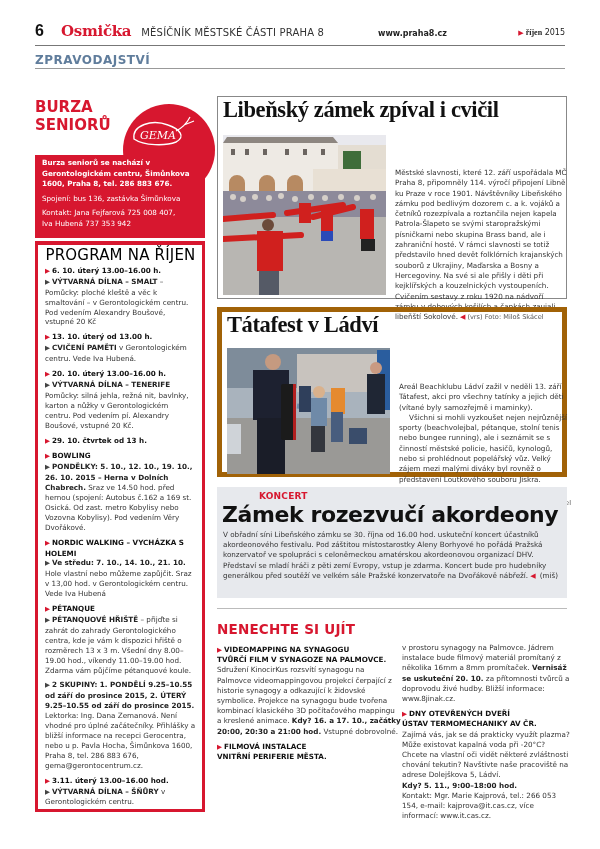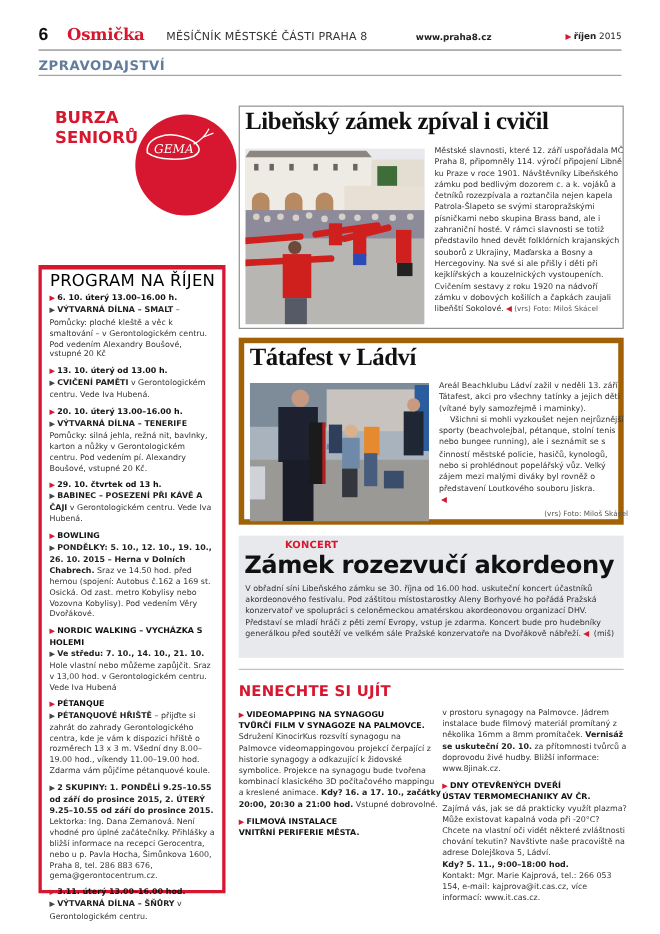--- a/index.html
+++ b/index.html
@@ -1,53 +1,53 @@
 <!DOCTYPE html>
 <html><head>
 <meta charset="utf-8">
 <style>
   * { box-sizing: border-box; margin: 0; padding: 0; }
   html, body { width: 600px; height: 849px; background: #ffffff; overflow: hidden; }
   body { font-family: "DejaVu Sans", "Liberation Sans", sans-serif; color: #222; position: relative; }
 
   .masthead { position: absolute; left: 35px; top: 22px; width: 530px; height: 24px; border-bottom: 1px solid #777; display: flex; align-items: baseline; }
   .masthead .pnum { font-family: "Liberation Sans", sans-serif; font-weight: bold; font-size: 16px; color: #111; width: 26px; }
-  .masthead .brand { font-family: "DejaVu Serif", serif; font-weight: bold; font-size: 15px; color: #d7172f; margin-right: 20px; letter-spacing: -0.3px; }
+  .masthead .brand { font-family: "DejaVu Serif", serif; font-weight: bold; font-size: 15px; color: #d7172f; margin-right: 10px; letter-spacing: -0.3px; }
   .masthead .subtitle { font-family: "DejaVu Sans", sans-serif; font-size: 10px; color: #333; letter-spacing: 0.2px; }
   .masthead .url { font-size: 8px; font-weight: bold; color: #222; position: absolute; left: 343px; top: 7px; }
   .masthead .date { position: absolute; right: 0; top: 6px; font-size: 8px; color: #222; }
   .masthead .date .tri { color: #d7172f; font-size: 7px; margin-right: 2px; }
-  .masthead .date b { font-weight: bold; }
+  .masthead .date b { font-weight: bold; font-family: Liberation Serif, serif; }
 
   .section-bar { position: absolute; left: 35px; top: 49px; width: 530px; height: 20px; border-bottom: 1px solid #999; }
   .section-bar span { font-family: "DejaVu Sans", sans-serif; font-weight: bold; font-size: 12px; color: #607d9c; letter-spacing: 0.5px; }
 
   
   .burza { position: absolute; left: 35px; top: 98px; width: 170px; }
   .burza-head { position: relative; height: 57px; background: #fff; }
-  .burza-title { position: absolute; left: 0; top: 0; font-family: "DejaVu Sans", sans-serif; font-weight: bold; font-size: 15px; line-height: 18px; color: #d7172f; margin-left: 15px; }
+  .burza-title { position: absolute; left: 0; top: 0; font-family: "DejaVu Sans", sans-serif; font-weight: bold; font-size: 15px; line-height: 18px; color: #d7172f; }
   .gema-arc { position: absolute; left: 88px; top: 6px; width: 92px; height: 92px; border-radius: 50%; background: #d7172f; }
   .gema-logo { position: absolute; left: 93px; top: 17px; width: 70px; height: 34px; }
   .burza-info { position: relative; background: #d7172f; color: #fff; padding: 3px 6px 8px 7px; margin-top: 0; font-size: 7.2px; line-height: 10.6px; }
   .burza-info p { margin-bottom: 4px; }
   .burza-info .b { font-weight: bold; }
 
   .program { position: absolute; left: 35px; top: 241px; width: 170px; height: 571px; border: 3px solid #d7172f; border-top-width: 4px; padding: 6px 6px 0 7px; font-size: 7.2px; line-height: 9.9px; color: #333; }
   .program h3 { font-family: "DejaVu Sans", sans-serif; font-weight: normal; font-size: 15px; color: #000000; margin: 0 0 5px 0; letter-spacing: 0.2px; text-align: center; }
   .pitem { margin-bottom: 5px; }
   .pitem .when { font-weight: bold; color: #111; }
   .pitem .what { font-weight: bold; color: #222; }
   .tri { color: #d7172f; font-size: 6.5px; margin-right: 2px; }
   .triblk { color: #444; font-size: 6.5px; margin-right: 2px; }
 
   
   .art1 { position: absolute; left: 217px; top: 96px; width: 350px; height: 203px; border: 1px solid #888; }
   .art1 h1, .art2 h1 { position: absolute; left: 5px; top: 0px; font-family: Liberation Serif, serif; font-weight: bold; font-size: 22.5px; color: #111; letter-spacing: -0.4px; white-space: nowrap; }
   .photo1 { position: absolute; left: 5px; top: 38px; width: 163px; height: 160px; overflow: hidden; }
-  .art-text { position: absolute; font-size: 7.2px; line-height: 10.3px; color: #333; }
+  .art-text { position: absolute; font-size: 7.2px; line-height: 10.3px; color: #333; margin-top: 36px; }
   .art1 .art-text { left: 177px; top: 35px; width: 172px; }
   .credit { font-size: 6.6px; color: #555; }
   .end-tri { color: #d7172f; font-size: 7px; margin: 0 2px; }
 
   .art2 { position: absolute; left: 217px; top: 307px; width: 350px; height: 170px; border: 5px solid #a16207; }
   .photo2 { position: absolute; left: 5px; top: 36px; width: 163px; height: 126px; overflow: hidden; }
   .art2 .art-text { left: 177px; top: 34px; width: 172px; }
   .art2 .art-text .indent { text-indent: 10px; display: block; }
   .art2 .credit-line { text-align: right; margin-top: 3px; }
 
@@ -86,40 +86,44 @@
     <svg class="gema-logo" viewBox="0 0 70 34">
       <path d="M6 24 C 4 10, 24 4, 40 10 C 52 14, 58 22, 48 27 C 38 31, 16 31, 6 24 Z" fill="none" stroke="#fff" stroke-width="1.4"></path>
       <path d="M48 16 C 56 12, 60 6, 62 2 M56 10 L 66 6" fill="none" stroke="#fff" stroke-width="1.2"></path>
       <text x="12" y="24" font-family="DejaVu Serif, serif" font-style="italic" font-size="11" fill="#fff">GEMA</text>
     </svg>
     <div class="burza-title">
       <div>BURZA</div>
       <div>SENIORŮ</div>
     </div>
   </div>
+  <div class="burza-info">
+    <p class="b">Burza seniorů se nachází v Gerontologickém centru, Šimůnkova 1600, Praha 8, tel. 286 883 676.</p>
+    <p>Spojení: bus 136, zastávka Šimůnkova</p>
+    <p style="margin-bottom:0"><span>Kontakt: Jana Fejfarová 725 008 407,</span><br><span>Iva Hubená 737 353 942</span></p>
+  </div>
 </div>
 
 <div class="program">
   <h3>PROGRAM NA ŘÍJEN</h3>
 
   <div class="pitem">
     <div class="when"><span class="tri">▶</span><span>6. 10. úterý 13.00–16.00 h.</span></div>
     <div><span class="triblk">▶</span><span class="what">VÝTVARNÁ DÍLNA – SMALT</span><span> – Pomůcky: ploché kleště a věc k smaltování – v Gerontologickém centru. Pod vedením Alexandry Boušové, vstupné 20 Kč</span></div>
   </div>
   <div class="pitem">
     <div class="when"><span class="tri">▶</span><span>13. 10. úterý od 13.00 h.</span></div>
     <div><span class="triblk">▶</span><span class="what">CVIČENÍ PAMĚTI</span><span> v Gerontologickém centru. Vede Iva Hubená.</span></div>
   </div>
   <div class="pitem">
     <div class="when"><span class="tri">▶</span><span>20. 10. úterý 13.00–16.00 h.</span></div>
     <div><span class="triblk">▶</span><span class="what">VÝTVARNÁ DÍLNA – TENERIFE</span><span> Pomůcky: silná jehla, režná nit, bavlnky, karton a nůžky v Gerontologickém centru. Pod vedením pí. Alexandry Boušové, vstupné 20 Kč.</span></div>
   </div>
   <div class="pitem">
     <div class="when"><span class="tri">▶</span><span>29. 10. čtvrtek od 13 h.</span></div>
-    <div><span class="triblk">▶</span><span class="what">BABINEC – POSEZENÍ PŘI KÁVĚ A ČAJI</span><span> v Gerontologickém centru. Vede Iva Hubená.</span></div>
   </div>
   <div class="pitem">
     <div class="when"><span class="tri">▶</span><span>BOWLING</span></div>
     <div><span class="triblk">▶</span><span class="what">PONDĚLKY: 5. 10., 12. 10., 19. 10., 26. 10. 2015 – Herna v Dolních Chabrech.</span><span> Sraz ve 14.50 hod. před hernou (spojení: Autobus č.162 a 169 st. Osická. Od zast. metro Kobylisy nebo Vozovna Kobylisy). Pod vedením Věry Dvořákové.</span></div>
   </div>
   <div class="pitem">
     <div class="when"><span class="tri">▶</span><span>NORDIC WALKING – VYCHÁZKA S HOLEMI</span></div>
     <div><span class="triblk">▶</span><span class="what">Ve středu: 7. 10., 14. 10., 21. 10.</span><span> Hole vlastní nebo můžeme zapůjčit. Sraz v 13,00 hod. v Gerontologickém centru. Vede Iva Hubená</span></div>
   </div>
   <div class="pitem">

